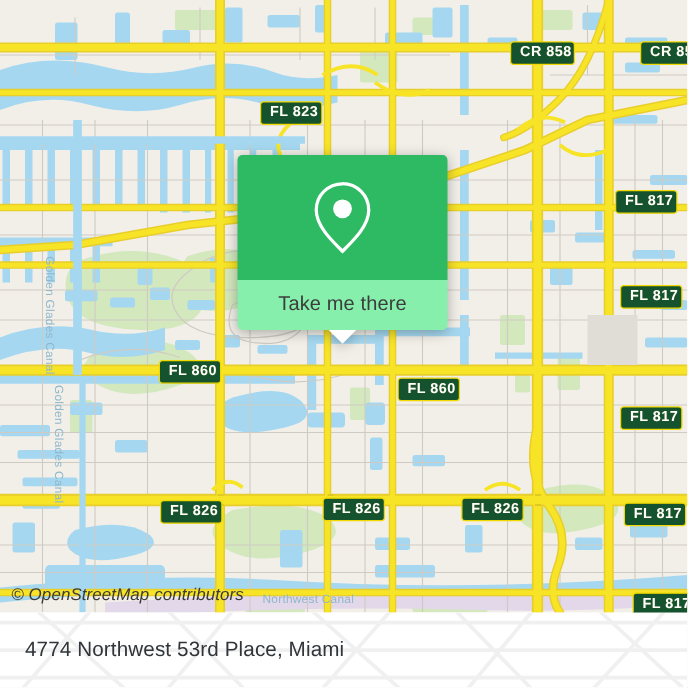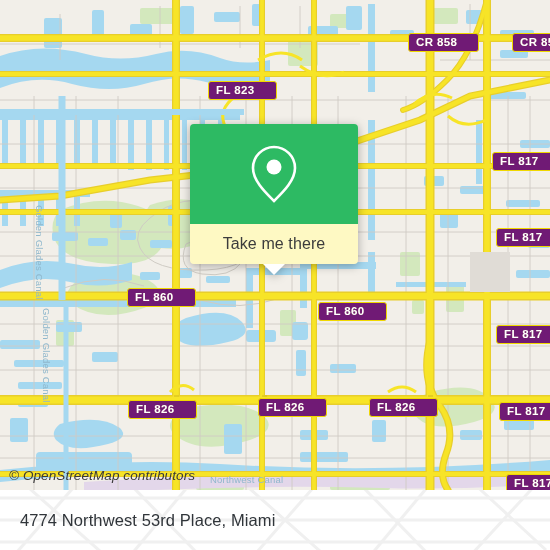--- a/index.html
+++ b/index.html
@@ -45,28 +45,28 @@
     letter-spacing: 0.1px;
     white-space: nowrap;
     z-index: 40;
     font-style: italic;
   }
 
   
   .shield {
     position: absolute;
     z-index: 30;
-    background: #701a75;
+    background: #14532d;
     border: 1.5px solid #f0d800;
     border-radius: 3px;
     color: #ffffff;
     font-size: 11.5px;
     font-weight: bold;
     letter-spacing: 0.4px;
-    padding: 2px 21px 3px 7px;
+    padding: 2px 2px 3px 7px;
     white-space: nowrap;
     line-height: 12px;
     text-shadow: 0 0 1px rgba(160,140,0,0.35);
   }
 
   
   .water-label {
     position: absolute;
     z-index: 25;
     color: #8fb7cc;
@@ -90,21 +90,21 @@
   }
   #callout-head {
     background: #2dba63;
     height: 100px;
     border-radius: 4px 4px 0 0;
     display: flex;
     align-items: center;
     justify-content: center;
   }
   #callout-body {
-    background: #fef9c3;
+    background: #86efac;
     border-radius: 0 0 4px 4px;
     height: 40px;
     display: flex;
     align-items: center;
     justify-content: center;
   }
   #callout-label {
     color: #3c3c3c;
     font-size: 16px;
     letter-spacing: 0.1px;

